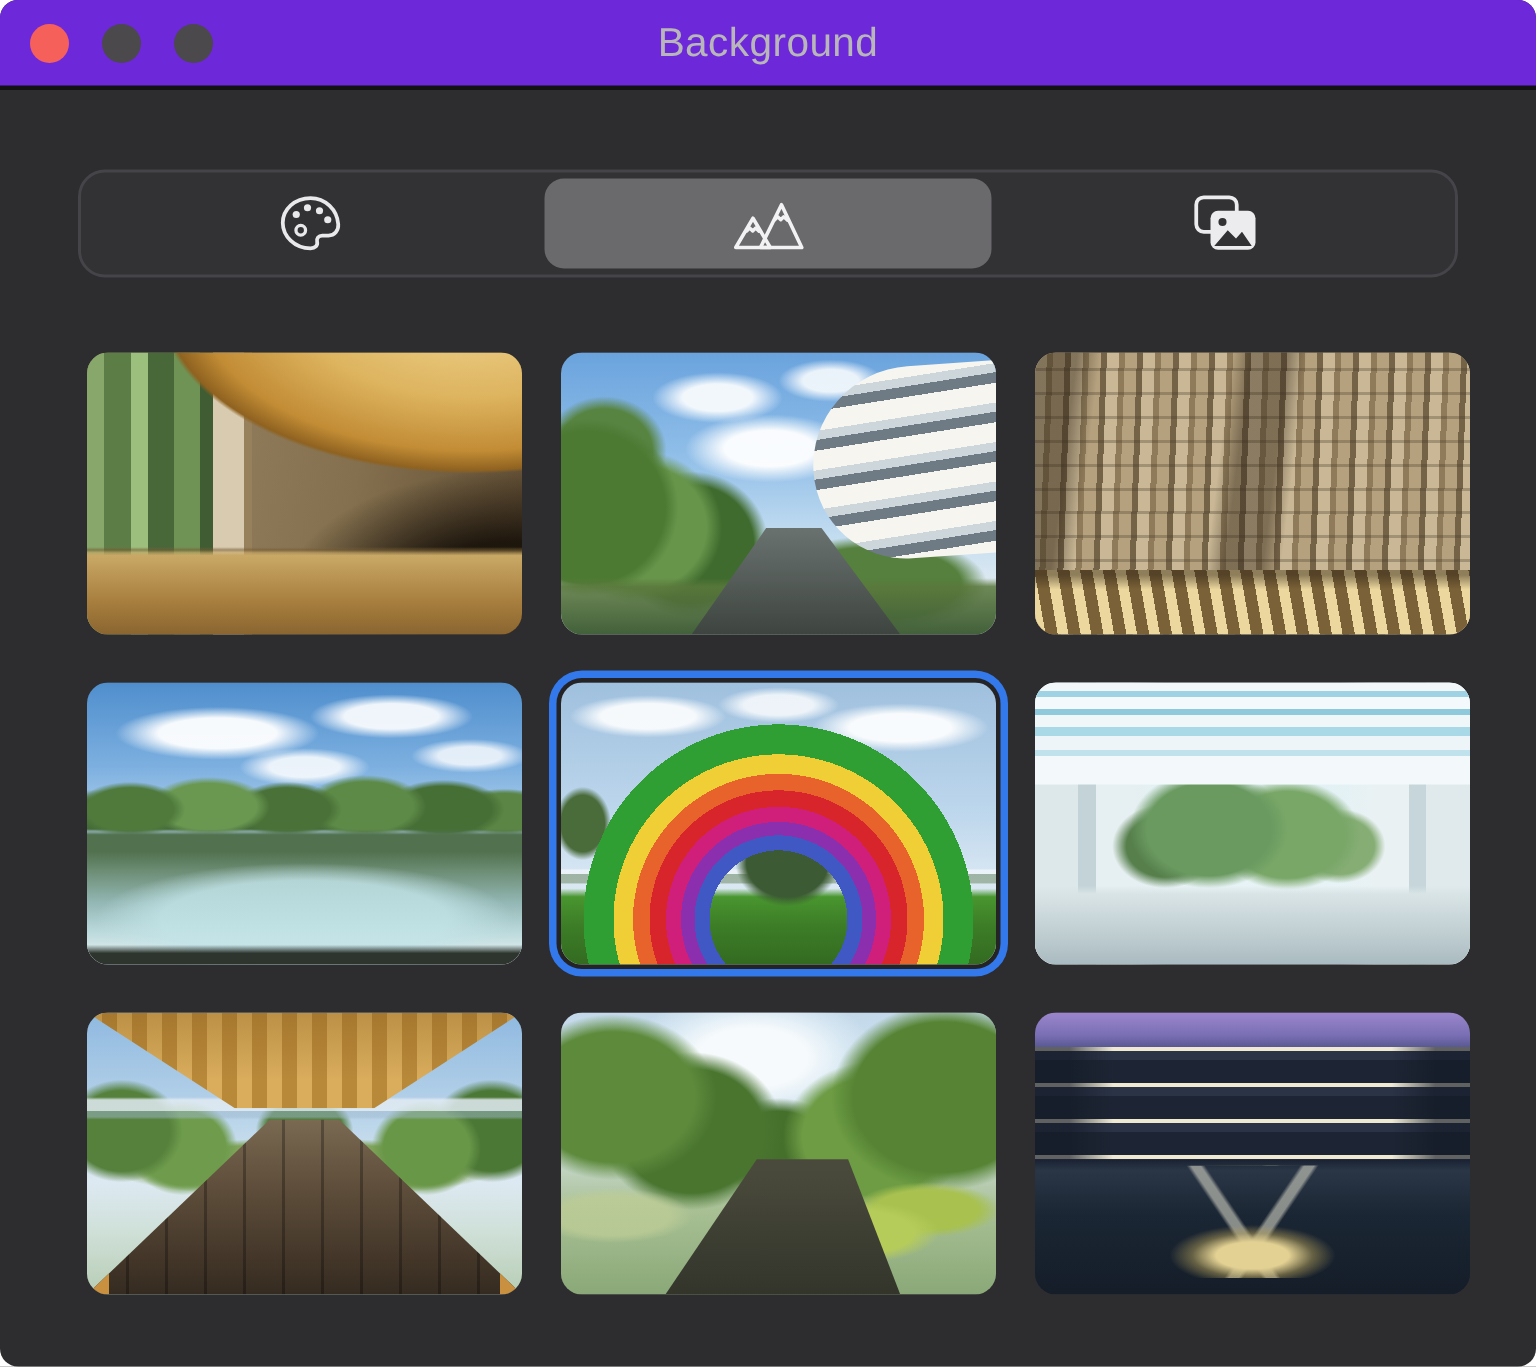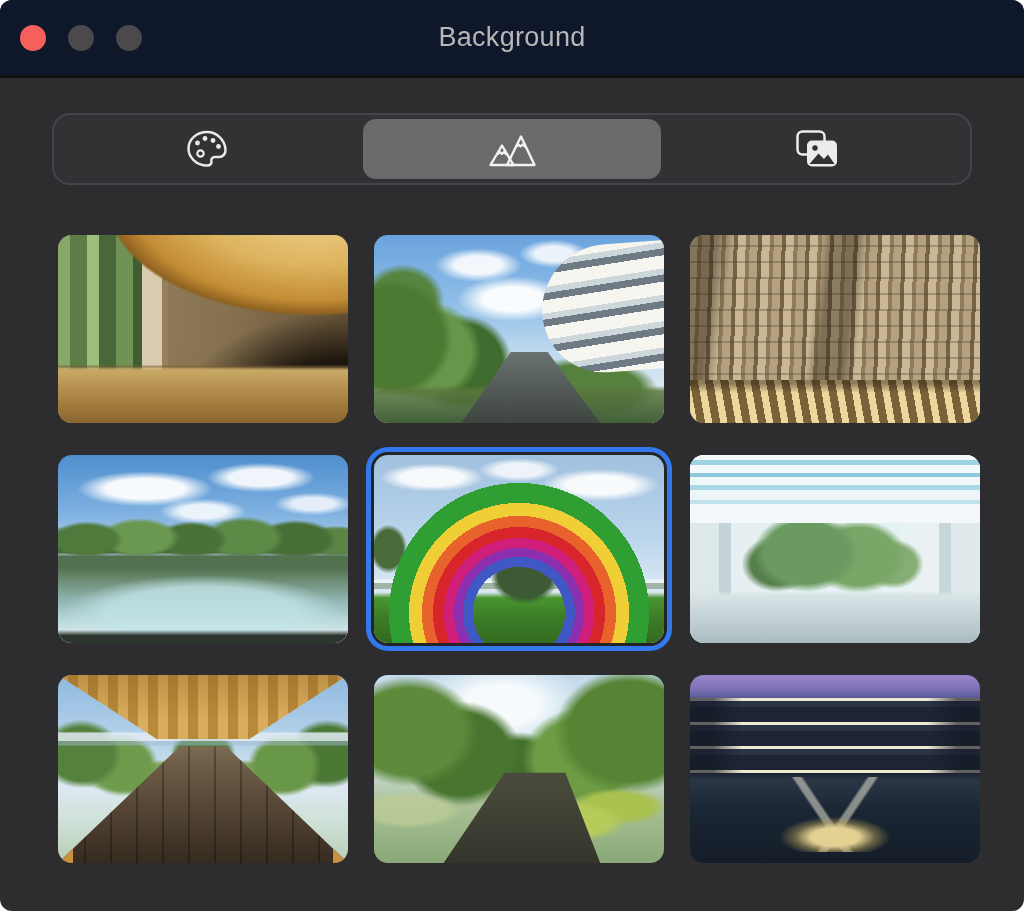--- a/index.html
+++ b/index.html
@@ -1,21 +1,21 @@
 <!DOCTYPE html>
 <html><head>
 <meta charset="utf-8">
 <style>
   * { margin:0; padding:0; box-sizing:border-box; }
   html,body { width:1024px; height:911px; background:#ffffff; font-family:"Liberation Sans", sans-serif; }
 
   .window { position:absolute; inset:0; border-radius:12px; overflow:hidden; background:#2d2c2e; }
 
   
-  .titlebar { position:relative; height:78px; background:#0f172a; border-bottom:3px solid #121114;
+  .titlebar { position:relative; height:60px; background:#6d28d9; border-bottom:3px solid #121114;
               display:flex; align-items:center; justify-content:center; }
   .title { color:#b8b6b9; font-size:27px; letter-spacing:.3px; }
   .lights { position:absolute; left:20px; top:0; height:100%; display:flex; align-items:center; gap:22px; }
   .light { width:26px; height:26px; border-radius:50%; }
   .light.close { background:#f5605b; }
   .light.dim   { background:#4b494c; }
 
   
   .segmented { position:absolute; left:52px; top:113px; width:920px; height:72px;
                border:2px solid #454449; border-radius:18px; background:#323134; display:flex; }

